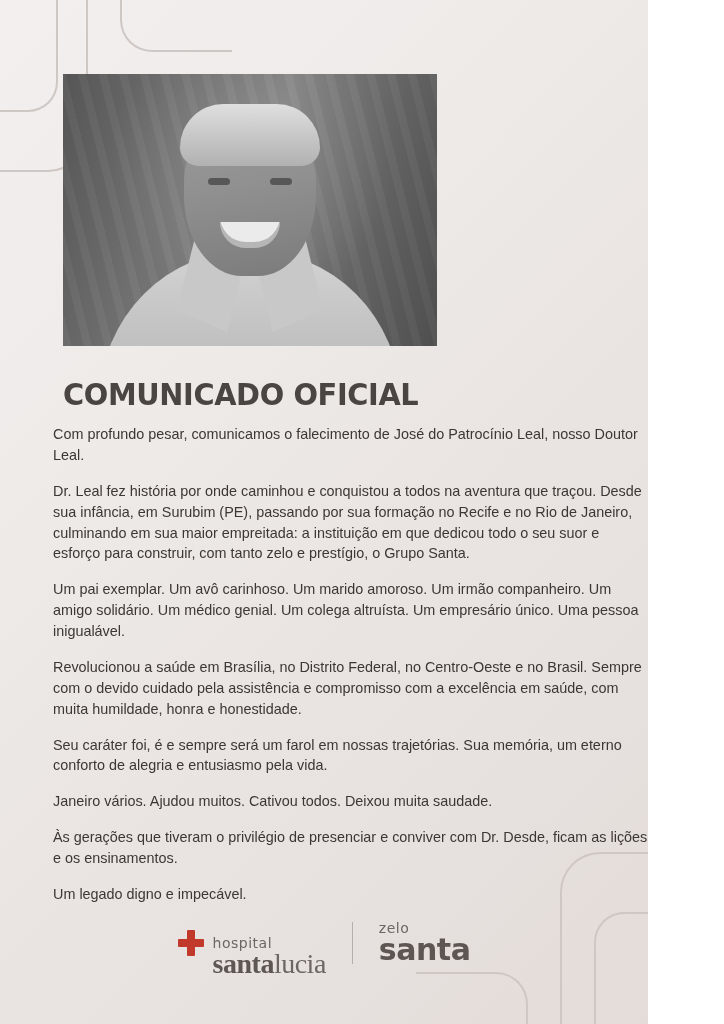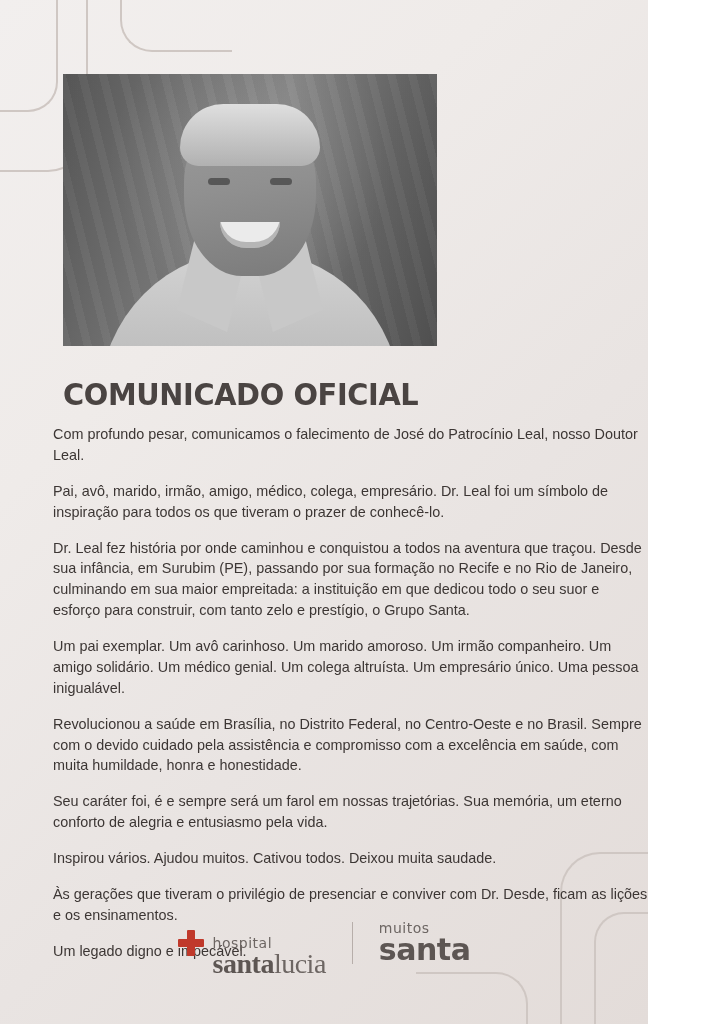--- a/index.html
+++ b/index.html
@@ -313,40 +313,39 @@
       <div class="ph-eye-l"></div>
       <div class="ph-eye-r"></div>
       <div class="ph-smile"></div>
     </div>
   </div>
 
   <div class="headline">COMUNICADO OFICIAL</div>
 
   <div class="body-copy">
     <p>Com profundo pesar, comunicamos o falecimento de José do Patrocínio Leal, nosso Doutor Leal.</p>
-    <p>Pai, avô, marido, irmão, amigo, médico, colega, empresário. Dr. Leal foi um símbolo de inspiração para todos os que tiveram o prazer de conhecê-lo.</p>
     <p>Dr. Leal fez história por onde caminhou e conquistou a todos na aventura que traçou. Desde sua infância, em Surubim (PE), passando por sua formação no Recife e no Rio de Janeiro, culminando em sua maior empreitada: a instituição em que dedicou todo o seu suor e esforço para construir, com tanto zelo e prestígio, o Grupo Santa.</p>
     <p>Um pai exemplar. Um avô carinhoso. Um marido amoroso. Um irmão companheiro. Um amigo solidário. Um médico genial. Um colega altruísta. Um empresário único. Uma pessoa inigualável.</p>
     <p>Revolucionou a saúde em Brasília, no Distrito Federal, no Centro-Oeste e no Brasil. Sempre com o devido cuidado pela assistência e compromisso com a excelência em saúde, com muita humildade, honra e honestidade.</p>
     <p>Seu caráter foi, é e sempre será um farol em nossas trajetórias. Sua memória, um eterno conforto de alegria e entusiasmo pela vida.</p>
-    <p>Inspirou vários. Ajudou muitos. Cativou todos. Deixou muita saudade.</p>
+    <p>Janeiro vários. Ajudou muitos. Cativou todos. Deixou muita saudade.</p>
     <p>Às gerações que tiveram o privilégio de presenciar e conviver com Dr. Desde, ficam as lições e os ensinamentos.</p>
     <p>Um legado digno e impecável.</p>
   </div>
 
   <div class="footer">
     <div class="logo-hospital">
       <div class="cross"></div>
       <div class="hosp-text">
         <div class="hosp-small">hospital</div>
         <div class="hosp-big"><b>santa</b><span>lucia</span></div>
       </div>
     </div>
 
     <div class="divider"></div>
 
     <div class="logo-grupo">
-      <div class="grupo-small">muitos</div>
+      <div class="grupo-small">zelo</div>
       <div class="grupo-big">santa</div>
     </div>
   </div>
 
 </div>
 
 </body></html>

